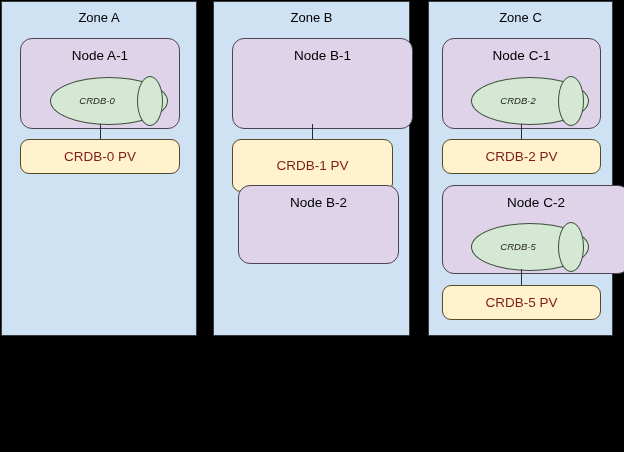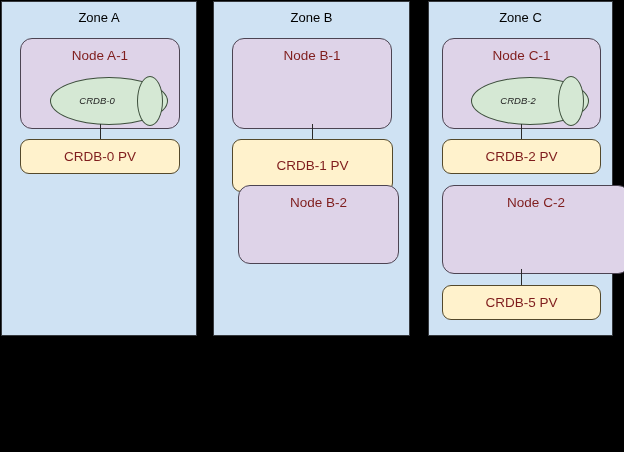--- a/index.html
+++ b/index.html
@@ -52,21 +52,21 @@
     box-sizing: border-box;
   }
   .node-title {
     position: absolute;
     top: 9px;
     left: 0;
     right: 0;
     text-align: center;
     font-size: 13.5px;
     line-height: 16px;
-    color: #7f1d1d;
+    color: #000000;
     white-space: nowrap;
   }
 
   
   .cyl {
     position: absolute;
     box-sizing: border-box;
     font-style: italic;
   }
   .cyl-body {
@@ -149,21 +149,21 @@
     <div class="connector" style="left:98px; top:122px; height:16px;"></div>
 
     <div class="pv" style="left:18px; top:137px; width:160px; height:35px;">
       <div class="pv-label">CRDB-0 PV</div>
     </div>
   </div>
 
   <div class="zone" style="left:213px; width:197px;">
     <div class="zone-title">Zone B</div>
 
-    <div class="node" style="left:18px; top:36px; width:160px; height:91px;">
+    <div class="node" style="left:18px; top:36px; width:181px; height:91px;">
       <div class="node-title">Node B-1</div>
     </div>
     <div class="connector" style="left:98px; top:122px; height:16px;"></div>
 
     <div class="pv" style="left:18px; top:137px; width:161px; height:53px;">
       <div class="pv-label">CRDB-1 PV</div>
     </div>
 
     <div class="node" style="left:24px; top:183px; width:161px; height:79px;">
       <div class="node-title">Node B-2</div>
@@ -182,20 +182,25 @@
       </div>
     </div>
     <div class="connector" style="left:92px; top:122px; height:16px;"></div>
 
     <div class="pv" style="left:13px; top:137px; width:159px; height:35px;">
       <div class="pv-label">CRDB-2 PV</div>
     </div>
 
     <div class="node" style="left:13px; top:183px; width:188px; height:89px;">
       <div class="node-title">Node C-2</div>
+      <div class="cyl" style="left:28px; top:37px; width:118px; height:48px;">
+        <div class="cyl-body"></div>
+        <div class="cyl-cap"></div>
+        <div class="cyl-label">CRDB-5</div>
+      </div>
     </div>
     <div class="connector" style="left:92px; top:267px; height:16px;"></div>
 
     <div class="pv" style="left:13px; top:283px; width:159px; height:35px;">
       <div class="pv-label">CRDB-5 PV</div>
     </div>
   </div>
 
 </div>
 

